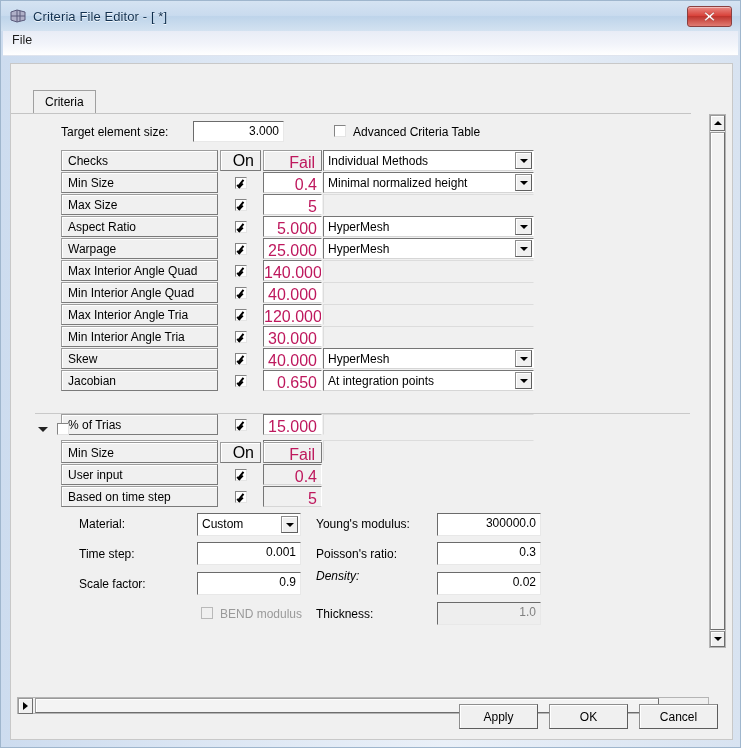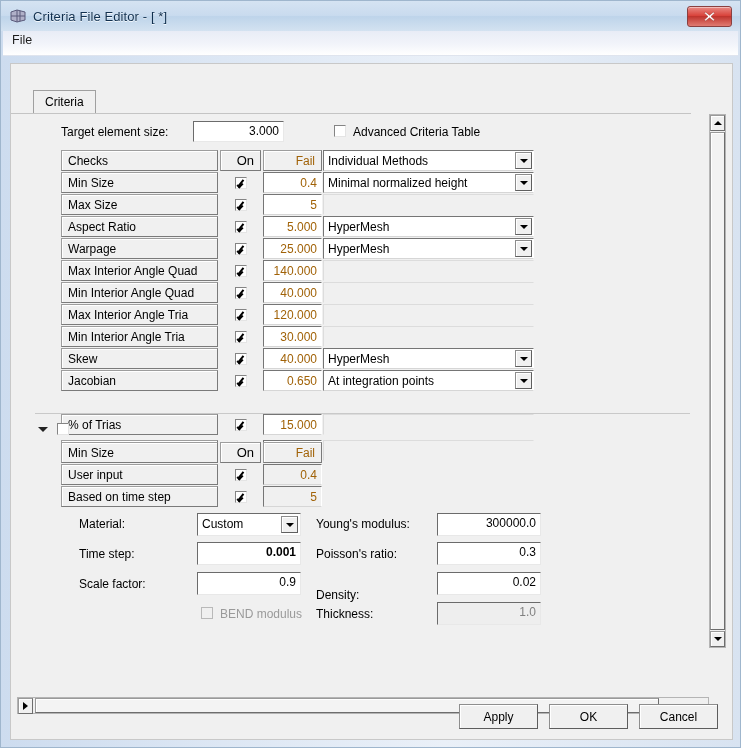--- a/index.html
+++ b/index.html
@@ -134,28 +134,28 @@
   }
   .cell-on {
     position: absolute; left: 159px; top: 0; width: 41px; height: 21px;
     display: flex; align-items: center; justify-content: center;
   }
   .cell-on.hdr {
     background: #f0f0f0; border: 1px solid #9d9d9d;
     border-right-color: #7a7a7a; border-bottom-color: #7a7a7a;
     box-shadow: inset 1px 1px 0 #ffffff;
     justify-content: flex-end; padding-right: 6px;
-    font-size: 13px;
+    font-size: 16px;
   }
   .cell-fail {
     position: absolute; left: 202px; top: 0; width: 59px; height: 21px;
     background: #ffffff;
     border-top: 1px solid #757575; border-left: 1px solid #757575;
     border-right: 1px solid #ffffff; border-bottom: 1px solid #d6d6d6;
-    font-size: 12px; color: #a16207; text-align: right;
+    font-size: 16px; color: #be185d; text-align: right;
     padding: 3px 4px 0 0; white-space: nowrap; overflow: hidden;
   }
   .cell-fail.grey { background: #f0f0f0; }
   .cell-fail.hdr {
     background: #f0f0f0; border: 1px solid #9d9d9d;
     border-right-color: #7a7a7a; border-bottom-color: #7a7a7a;
     box-shadow: inset 1px 1px 0 #ffffff;
     padding-right: 6px;
   }
   .cell-method {
@@ -436,35 +436,35 @@
 
         <div class="lbl" style="position:absolute;left:46px;top:8px;">Material:</div>
         <div class="selbox" style="position:absolute;left:164px;top:4px;width:104px;height:23px;">
           <span>Custom</span>
           <div class="ddbtn" style="top:2px;right:2px;width:17px;height:17px;">
             <span class="arrow-dn"></span>
           </div>
         </div>
 
         <div class="lbl" style="position:absolute;left:46px;top:38px;">Time step:</div>
-        <div class="txtbox" style="position:absolute;left:164px;top:33px;width:104px;height:23px;font-weight:bold;">0.001</div>
+        <div class="txtbox" style="position:absolute;left:164px;top:33px;width:104px;height:23px;">0.001</div>
 
         <div class="lbl" style="position:absolute;left:46px;top:68px;">Scale factor:</div>
         <div class="txtbox" style="position:absolute;left:164px;top:63px;width:104px;height:23px;">0.9</div>
 
         <div class="chk dis" style="position:absolute;left:168px;top:98px;"></div>
         <div class="lbl dis" style="position:absolute;left:187px;top:98px;">BEND modulus</div>
 
         <div class="lbl" style="position:absolute;left:283px;top:8px;">Young's modulus:</div>
         <div class="txtbox" style="position:absolute;left:404px;top:4px;width:104px;height:23px;">300000.0</div>
 
         <div class="lbl" style="position:absolute;left:283px;top:38px;">Poisson's ratio:</div>
         <div class="txtbox" style="position:absolute;left:404px;top:33px;width:104px;height:23px;">0.3</div>
 
-        <div class="lbl" style="position:absolute;left:283px;top:79px;">Density:</div>
+        <div class="lbl" style="position:absolute;left:283px;top:60px;font-style:italic;">Density:</div>
         <div class="txtbox" style="position:absolute;left:404px;top:63px;width:104px;height:23px;">0.02</div>
 
         <div class="lbl" style="position:absolute;left:283px;top:98px;">Thickness:</div>
         <div class="txtbox dis" style="position:absolute;left:404px;top:93px;width:104px;height:23px;">1.0</div>
       </div>
 
     </div>
 
     <div id="vscroll">
       <div class="sb-btn" style="top:0;">

